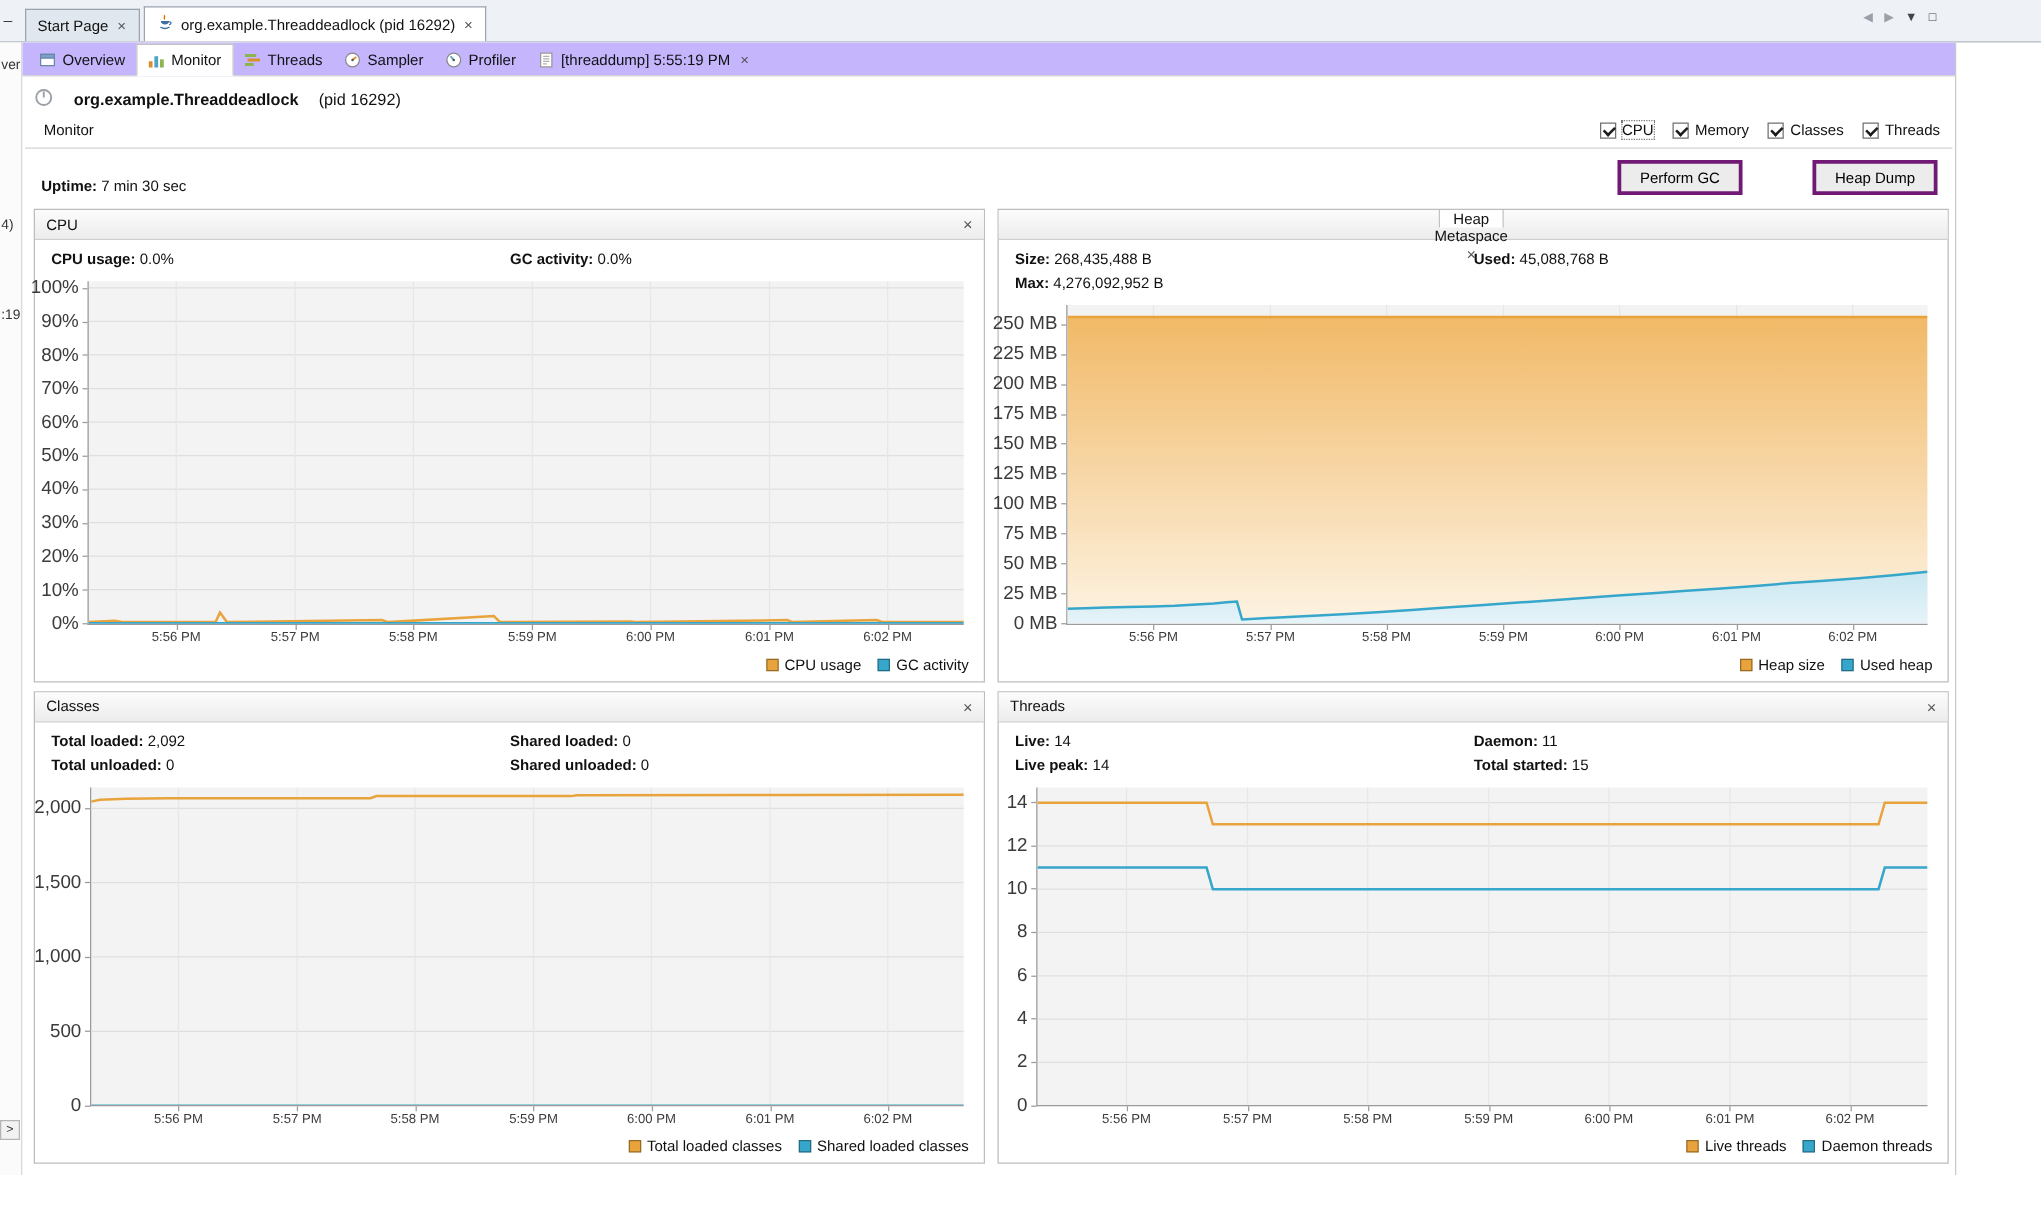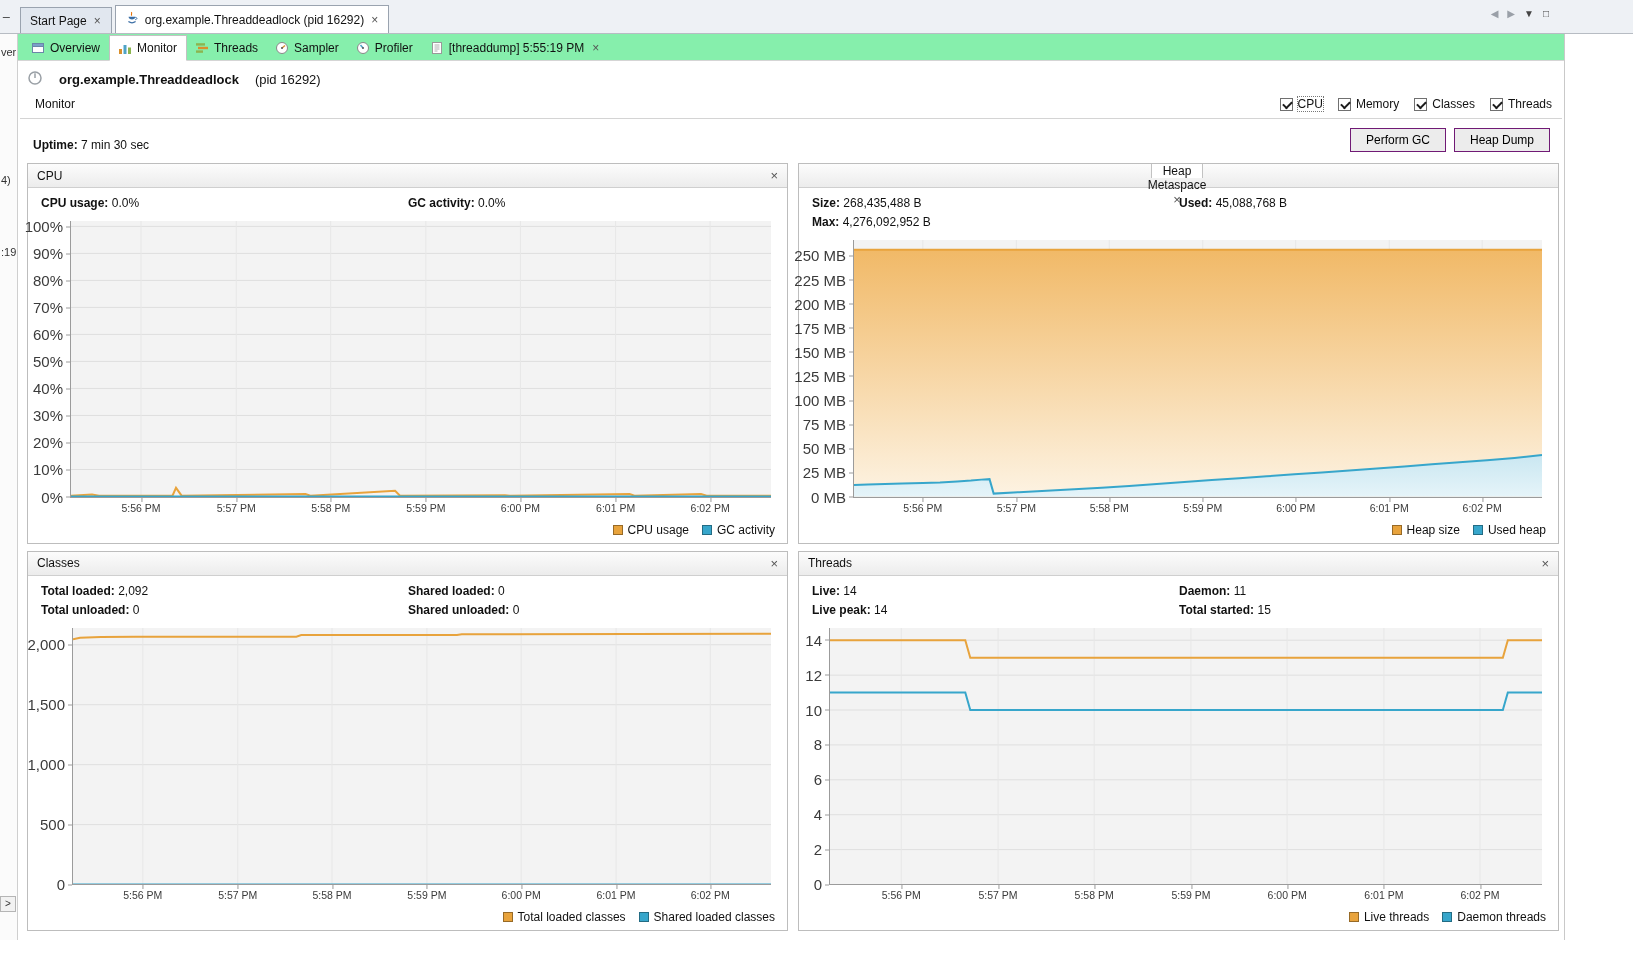--- a/index.html
+++ b/index.html
@@ -30,21 +30,21 @@
   .left-strip span { position:absolute; left:1px; white-space:nowrap; color:#333; font-size:11px; }
   .left-strip span:nth-child(1) { top:12px; }
   .left-strip span:nth-child(2) { top:140px; }
   .left-strip span:nth-child(3) { top:212px; }
   .left-strip .expander { top:862px; left:0; width:16px; height:16px; border:1px solid #b5b5b5; background:#f2f2f2; text-align:center; line-height:14px; font-size:10px; color:#333; }
 
   
   .main { position:absolute; left:18px; top:34px; right:68px; bottom:28px; background:#fff; border-right:1px solid #c9c9c9; display:flex; flex-direction:column; }
 
   
-  .toolbar { height:27px; background:#86efac; border-bottom:1px solid #d5d5d5; display:flex; align-items:flex-end; padding-left:5px; }
+  .toolbar { height:27px; background:#c4b5fd; border-bottom:1px solid #d5d5d5; display:flex; align-items:flex-end; padding-left:5px; }
   .itab { display:flex; align-items:center; gap:5px; padding:5px 9px 5px 8px; white-space:nowrap; cursor:default; color:#111; }
   .itab.active { background:#fff; border:1px solid #c2c2c2; border-bottom:1px solid #fff; margin-bottom:-1px; }
   .itab svg { display:block; }
   .itab .tclose { margin-left:2px; }
 
   
   .app-header { display:flex; align-items:center; gap:16px; padding:9px 12px 6px 9px; }
   .app-header .title { font-weight:bold; font-size:13px; }
   .app-header .pid { font-size:13px; }
 
@@ -52,21 +52,21 @@
   .section-row { display:flex; align-items:center; justify-content:space-between; padding:2px 10px 7px 15px; border-bottom:1px solid #d4d4d4; margin:0 2px 0 2px; }
   .cbgroup { display:flex; gap:15px; align-items:center; }
   .cbx { display:flex; gap:5px; align-items:center; cursor:default; }
   .cb { width:13px; height:13px; border:1px solid #707070; background:#fff; display:inline-block; position:relative; flex:none; }
   .cb.checked::after { content:""; position:absolute; left:2px; top:2px; width:7px; height:4px; border-left:2px solid #1c1c1c; border-bottom:2px solid #1c1c1c; transform:rotate(-45deg); }
   .cbl.focused { outline:1px dotted #777; }
 
   
   .uptime-row { display:flex; align-items:flex-end; justify-content:space-between; padding:9px 14px 8px 15px; }
   .btns { display:flex; gap:8px; }
-  .btn { font-family:"Liberation Sans",sans-serif; font-size:12px; background:#ececec; border:1px solid #701a75; padding:4px 15px; cursor:default; }
+  .btn { font-family:"Liberation Sans",sans-serif; font-size:12px; background:#ececec; border:3px solid #701a75; padding:4px 15px; cursor:default;margin-left:48px; }
 
   
   .grid { flex:1; display:grid; grid-template-columns:1fr 1fr; grid-template-rows:1fr 1fr; gap:7px 10px; margin:3px 5px 9px 9px; min-height:0; }
   .panel { border:1px solid #bdbdbd; background:#fff; display:flex; flex-direction:column; min-height:0; min-width:0; }
   .panel-hd { height:24px; flex:none; background:linear-gradient(#fcfcfc,#ececec); border-bottom:1px solid #cfcfcf; display:flex; align-items:center; padding:0 6px 0 9px; }
   .panel-hd .ttl { flex:1; }
   .close-x { color:#555; font-size:13px; padding:0 3px; cursor:default; }
   .heap-hd { padding-left:3px;flex-direction:column; }
   .ptab { height:100%; display:flex; align-items:center; padding:0 11px; cursor:default; }
   .ptab.sel { background:#fff; border:1px solid #c2c2c2; border-top:none; border-bottom:none; }

